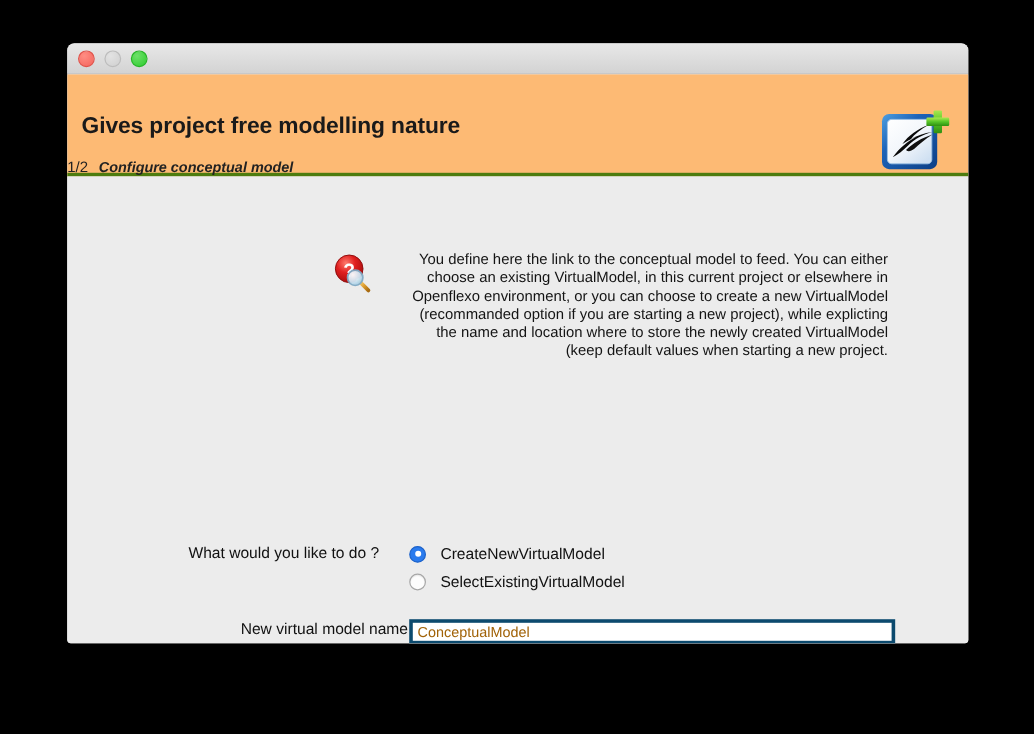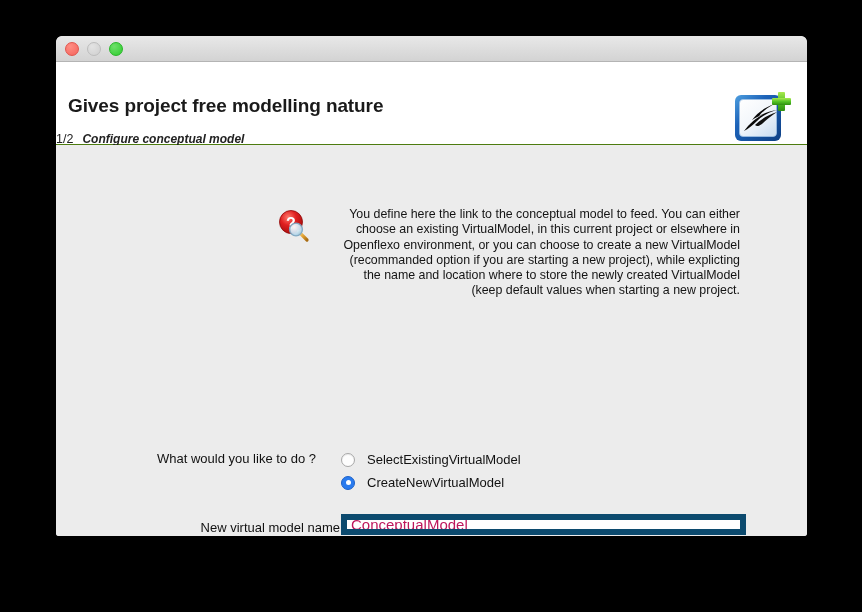--- a/index.html
+++ b/index.html
@@ -54,22 +54,22 @@
     display: block;
   }
   .dot.close  { background: radial-gradient(circle at 35% 30%, #ff8d83, #f4645c); border: 1px solid #e0544c; }
   .dot.min    { background: radial-gradient(circle at 35% 30%, #e3e3e3, #cfcfcf); border: 1px solid #bcbcbc; }
   .dot.max    { background: radial-gradient(circle at 35% 30%, #6ee06a, #2ecc2e); border: 1px solid #27b527; }
 
   
   .header {
     position: relative;
     height: 82px;
-    background: #ffffff;
-    border-bottom: 1px solid #4d7c0f;
+    background: #fdba74;
+    border-bottom: 3px solid #4d7c0f;
   }
   .header-title {
     position: absolute;
     left: 12px;
     top: 33px;
     font-size: 19px;
     font-weight: bold;
     color: #1a1a1a;
     letter-spacing: -0.1px;
     white-space: nowrap;
@@ -184,41 +184,41 @@
     font-size: 13px;
     color: #111111;
     white-space: nowrap;
   }
 
   
   .field-row {
     position: absolute;
     height: 21px;
     display: flex;
-    align-items: flex-end;
+    align-items: flex-start;
   }
   .field-row.r1 { top: 369px; left: 0; }
   .field-label {
     width: 284px;
     text-align: right;
     font-size: 13px;
     color: #111111;
     padding-right: 0px;
     box-sizing: border-box;
   }
   .field-input {
     margin-left: 0px;
     width: 405px;
     height: 21px;
     box-sizing: border-box;
     background: #ffffff;
-    border: 6px solid #0c4a6e;
+    border: 3px solid #0c4a6e;
     font-family: "Liberation Sans", sans-serif;
-    font-size: 15px;
-    color: #be185d;
+    font-size: 12px;
+    color: #a16207;
     padding: 0 4px;
     outline: none;
   }
   .field-row.r1 .field-input { margin-left: 1px; }
 </style>
 </head>
 <body>
 
 <div id="root">
 
@@ -296,27 +296,27 @@
             <line x1="22.5" y1="22.5" x2="31" y2="31" stroke="url(#handleGrad)" stroke-width="3.2" stroke-linecap="round"></line>
             <circle cx="20" cy="20.5" r="6.4" fill="url(#lensGrad)" stroke="#7fa9c4" stroke-width="1.4" opacity="0.95"></circle>
           </svg>
         </span>
         <div class="desc-text">You define here the link to the conceptual model to feed. You can either choose an existing VirtualModel, in this current project or elsewhere in Openflexo environment, or you can choose to create a new VirtualModel (recommanded option if you are starting a new project), while explicting the name and location where to store the newly created VirtualModel (keep default values when starting a new project.</div>
       </div>
 
       <div class="radio-label">What would you like to do ?</div>
       <div class="radio-group">
         <div class="radio-row">
+          <span class="radio on"></span>
+          <span class="radio-text">CreateNewVirtualModel</span>
+        </div>
+        <div class="radio-row">
           <span class="radio off"></span>
           <span class="radio-text">SelectExistingVirtualModel</span>
         </div>
-        <div class="radio-row">
-          <span class="radio on"></span>
-          <span class="radio-text">CreateNewVirtualModel</span>
-        </div>
       </div>
 
       <div class="field-row r1">
         <span class="field-label">New virtual model name</span>
         <input class="field-input" type="text" value="ConceptualModel" style="">
       </div>
 
     </div>
   </div>
 </div>

